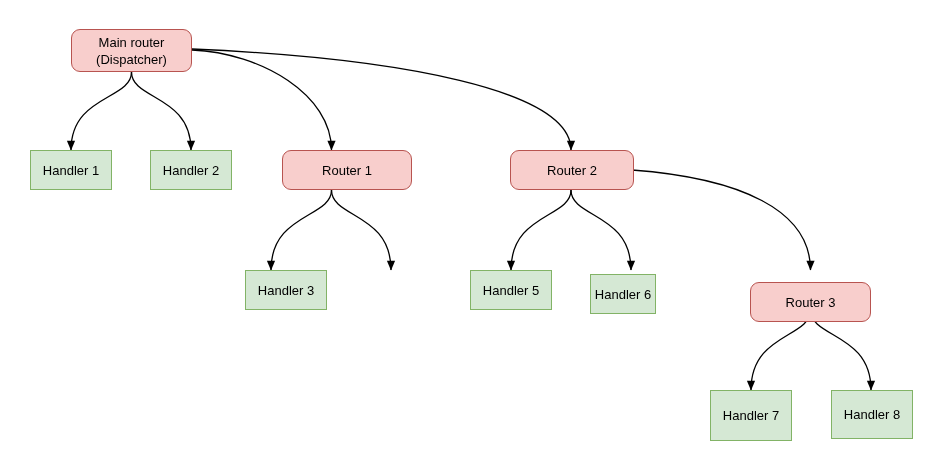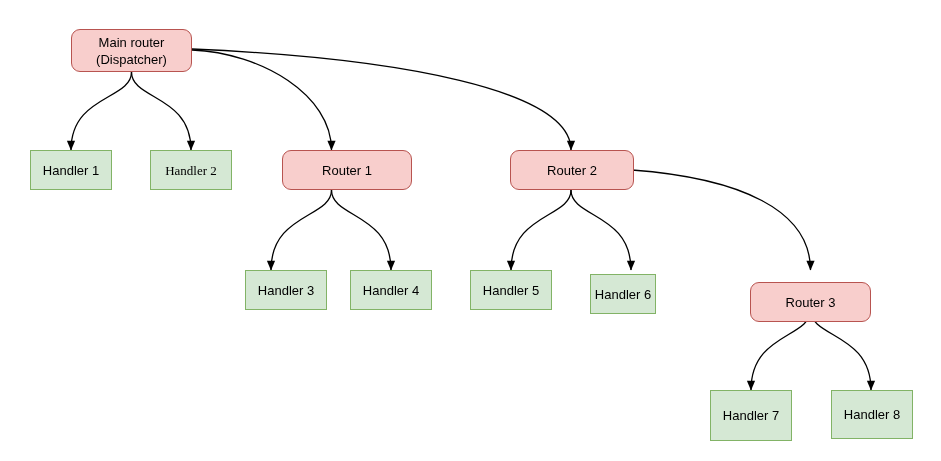--- a/index.html
+++ b/index.html
@@ -72,23 +72,22 @@
       <path class="edge" d="M 331.5 190 C 331.5 218 391 213 391 270" marker-end="url(#arrowhead)"></path>
       <path class="edge" d="M 571 190 C 571 218 511 213 511 270" marker-end="url(#arrowhead)"></path>
       <path class="edge" d="M 571 190 C 571 218 631 213 631 270" marker-end="url(#arrowhead)"></path>
       <path class="edge" d="M 632 170 C 740 178 810.5 210 810.5 270" marker-end="url(#arrowhead)"></path>
       <path class="edge" d="M 810.5 310 C 810.5 338 751 333 751 390" marker-end="url(#arrowhead)"></path>
       <path class="edge" d="M 810.5 310 C 810.5 338 871 333 871 390" marker-end="url(#arrowhead)"></path>
     </svg>
 <div class="node router" style="left: 71px; top: 29px; width: 121px; height: 43px;">Main router
 (Dispatcher)</div>
     <div class="node handler" style="left: 30px; top: 150px; width: 82px; height: 40px;">Handler 1</div>
-    <div class="node handler" style="left: 150px; top: 150px; width: 82px; height: 40px; font-family: Liberation Serif, serif;">Handler 2</div>
+    <div class="node handler" style="left: 150px; top: 150px; width: 82px; height: 40px;">Handler 2</div>
     <div class="node router" style="left: 282px; top: 150px; width: 130px; height: 40px;">Router 1</div>
     <div class="node router" style="left: 510px; top: 150px; width: 124px; height: 40px;">Router 2</div>
     <div class="node handler" style="left: 230px; top: 270px; width: 82px; height: 40px; margin-left: 15px;">Handler 3</div>
-    <div class="node handler" style="left: 350px; top: 270px; width: 82px; height: 40px;">Handler 4</div>
     <div class="node handler" style="left: 470px; top: 270px; width: 82px; height: 40px;">Handler 5</div>
     <div class="node handler" style="left: 590px; top: 274px; width: 66px; height: 40px;">Handler 6</div>
     <div class="node router" style="left: 750px; top: 270px; width: 121px; height: 40px; margin-top: 12px;">Router 3</div>
     <div class="node handler" style="left: 710px; top: 390px; width: 82px; height: 51px;">Handler 7</div>
     <div class="node handler" style="left: 831px; top: 390px; width: 82px; height: 49px;">Handler 8</div>
   </div>
 
 </body></html>

